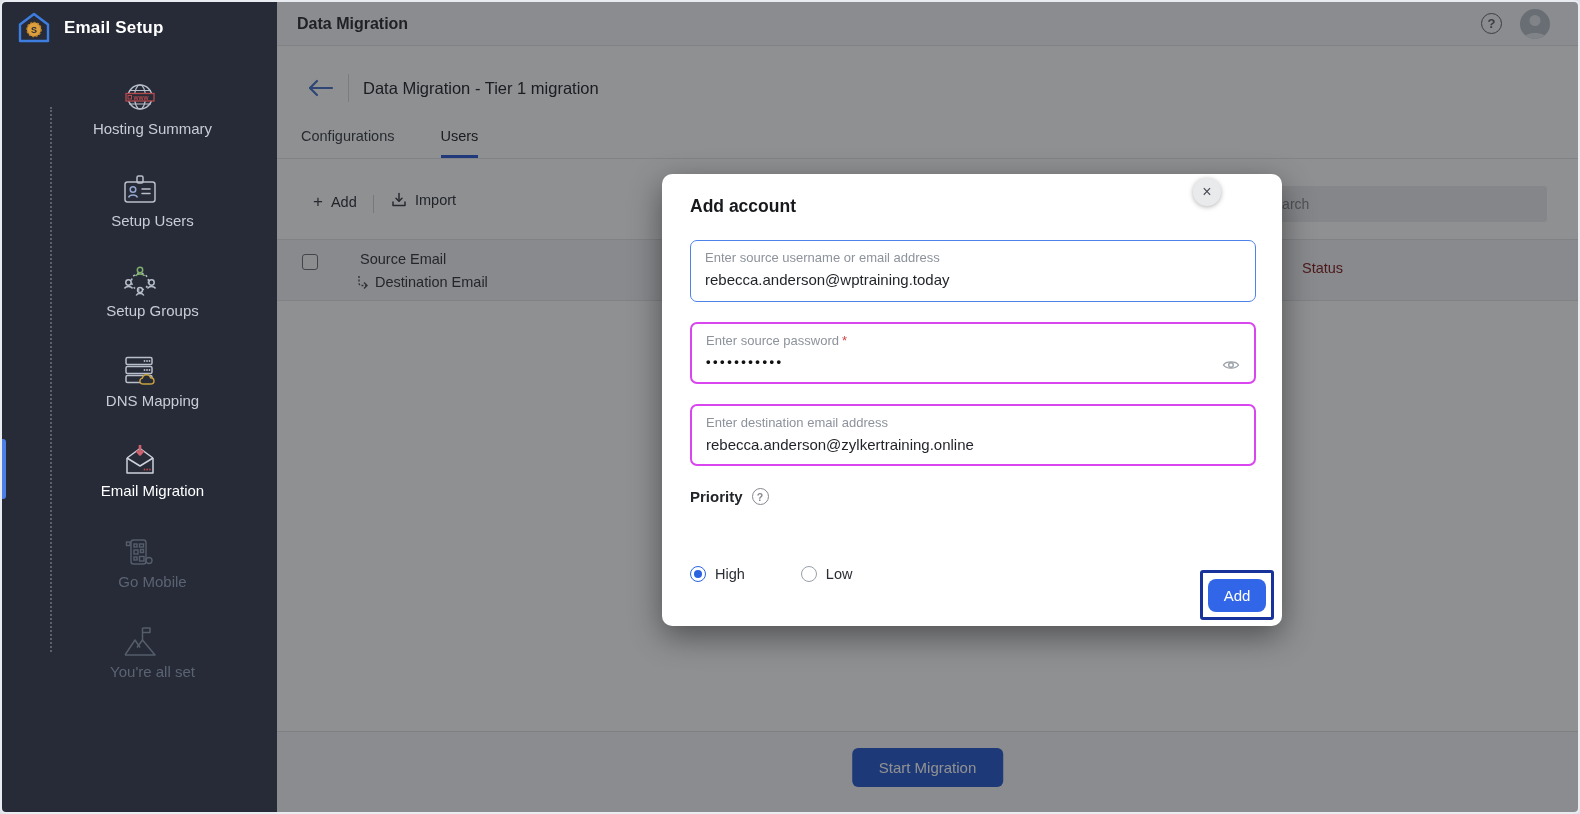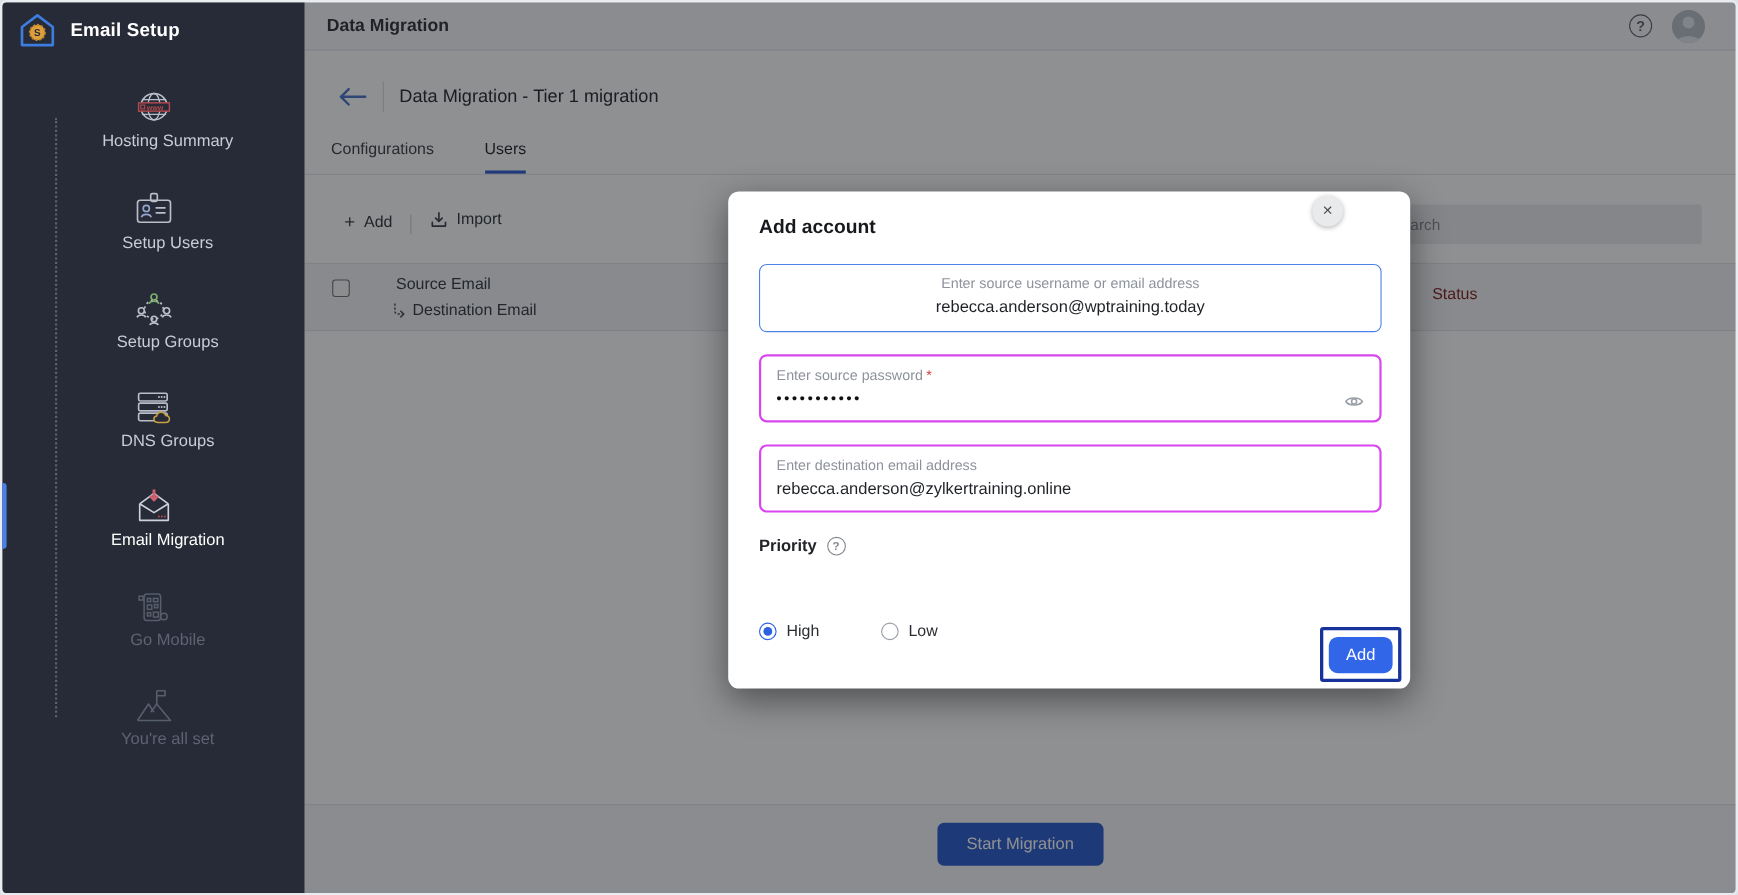--- a/index.html
+++ b/index.html
@@ -60,21 +60,21 @@
 
   .footer { position:absolute; left:0; right:0; top:729px; bottom:0; background:#f7f8f9; border-top:1px solid #dfe1e5; }
   .start-btn { position:absolute; left:50%; transform:translateX(-50%); top:16px; background:#2a5ccc; color:#fff; font-size:15px; padding:11px 27px; border-radius:6px; border:none; cursor:pointer; font-family:"Liberation Sans", sans-serif; }
 
   
   .overlay { position:absolute; left:275px; top:0; right:0; bottom:0; background:rgba(18,19,23,.47); z-index:10; }
 
   .modal { position:absolute; left:660px; top:172px; width:620px; height:452px; background:#fff; border-radius:10px; box-shadow:0 10px 32px rgba(0,0,0,.45); z-index:20; }
   .modal-title { position:absolute; left:28px; top:22px; font-size:17.5px; font-weight:700; color:#17191d; }
   .field { position:absolute; left:28px; right:26px; height:62px; border:2px solid #d946ef; border-radius:7px; padding:9px 14px; background:#fff; cursor:text; }
-  .field.focused { border:1.5px solid #4d82e8;text-align:center; }
+  .field.focused { border:1.5px solid #4d82e8; }
   .f1 { top:66px; } .f2 { top:148px; } .f3 { top:230px; }
   .field-label { font-size:13px; color:#8d929b; }
   .field-value { font-size:15px; color:#1f2227; margin-top:6px; }
   .field-value.masked { font-size:13px; font-weight:700; letter-spacing:2.5px; color:#111; }
   .req-star { color:#d04545; margin-left:3px; font-size:13px; }
   .eye-btn { position:absolute; right:14px; top:34px; cursor:pointer; line-height:0; }
 
   .priority-row { position:absolute; left:28px; top:314px; display:flex; align-items:center; gap:9px; }
   .priority-label { font-size:15px; font-weight:700; color:#212429; }
   .help-circle.small { width:17px; height:17px; border-width:1.4px; font-size:10.5px; color:#84888f; border-color:#84888f; }
@@ -165,21 +165,21 @@
             <circle cx="23.5" cy="9" r=".9"></circle>
               <circle cx="26" cy="9" r=".9"></circle>
               <circle cx="28.5" cy="9" r=".9"></circle>
             <circle cx="23.5" cy="18" r=".9"></circle>
               <circle cx="26" cy="18" r=".9"></circle>
               <circle cx="28.5" cy="18" r=".9"></circle>
           </g>
           <path d="M22.5 32c-2.2 0-3.6-1.3-3.6-3 0-1.5 1-2.6 2.5-2.9.4-2 2-3.3 4.1-3.3 2 0 3.6 1.2 4.1 3 1.8.1 3.4 1.3 3.4 3.1 0 1.9-1.6 3.1-3.6 3.1z" fill="#262b37" stroke="#c9a23f" stroke-width="1.4"></path>
         </svg>
       </span>
-      <span class="sb-label">DNS Groups</span>
+      <span class="sb-label">DNS Mapping</span>
     </div>
 
     <div class="sb-item active" style="top:437px">
       <span class="sb-icon">
         <svg width="38" height="38" viewBox="0 0 38 38" fill="none" stroke-width="1.5">
           <path d="M6 16 19 6.5 32 16" stroke="#ccd1da" stroke-linejoin="round"></path>
           <path d="M6 16v15h26V16" stroke="#ccd1da" stroke-linejoin="round"></path>
           <path d="M6 16l13 8 13-8" stroke="#ccd1da" stroke-linejoin="round"></path>
           <path d="M19 3v8.5" stroke="#d0606e" stroke-width="2.6"></path>
           <path d="M15.6 8.8 19 12.6l3.4-3.8" stroke="#d0606e" stroke-width="2.4" stroke-linejoin="round"></path>

